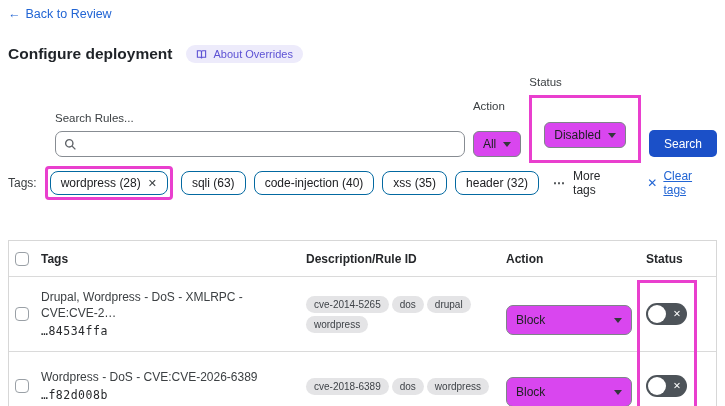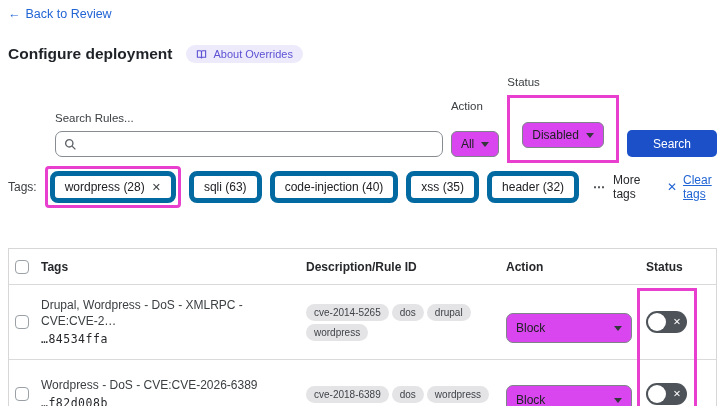--- a/index.html
+++ b/index.html
@@ -47,31 +47,31 @@
     font-size: 12px; color: #202124; cursor: pointer; white-space: nowrap; margin-top: 12px;
   }
   .caret {
     width: 0; height: 0;
     border-left: 4px solid transparent; border-right: 4px solid transparent;
     border-top: 5px solid #33373b;
   }
   .hl { border: 3px solid #e93fce; padding: 12px; display: inline-block; background: #fff; }
   .filters .hl { margin-bottom: -6px; }
   .search-btn {
-    height: 27px; padding: 0 26px;
+    height: 27px; padding: 0 15px;
     background: #1b50c8; color: #fff; border: 0; border-radius: 5px;
     font-family: "Liberation Sans", sans-serif; font-size: 12px; cursor: pointer;
   }
 
   
   .tags-bar { display: flex; align-items: center; gap: 8px; margin-top: 9px; }
   .tags-label { color: #3c4043; }
   .chip {
     display: inline-flex; align-items: center; gap: 7px;
-    background: #fff; border: 5px solid #0369a1; border-radius: 8px;
+    background: #fff; border: 1px solid #0369a1; border-radius: 8px;
     padding: 4px 10px; font-family: "Liberation Sans", sans-serif;
     font-size: 12px; color: #202124; cursor: pointer; white-space: nowrap;
   }
   .chip-x { font-size: 11px; color: #3c4043; cursor: pointer; }
   .chip-hl { border-radius: 4px; padding: 2px; }
   .more-tags { display: inline-flex; align-items: center; gap: 7px; margin-left: 6px; cursor: pointer; color: #26282b; }
   .dots { font-weight: bold; letter-spacing: 1px; color: #3c4043; }
   .clear-tags { display: inline-flex; align-items: center; gap: 6px; margin-left: 14px; color: #2265d4; cursor: pointer; }
   .clear-x { font-size: 12px; }
   .clear-text { text-decoration: underline; }

